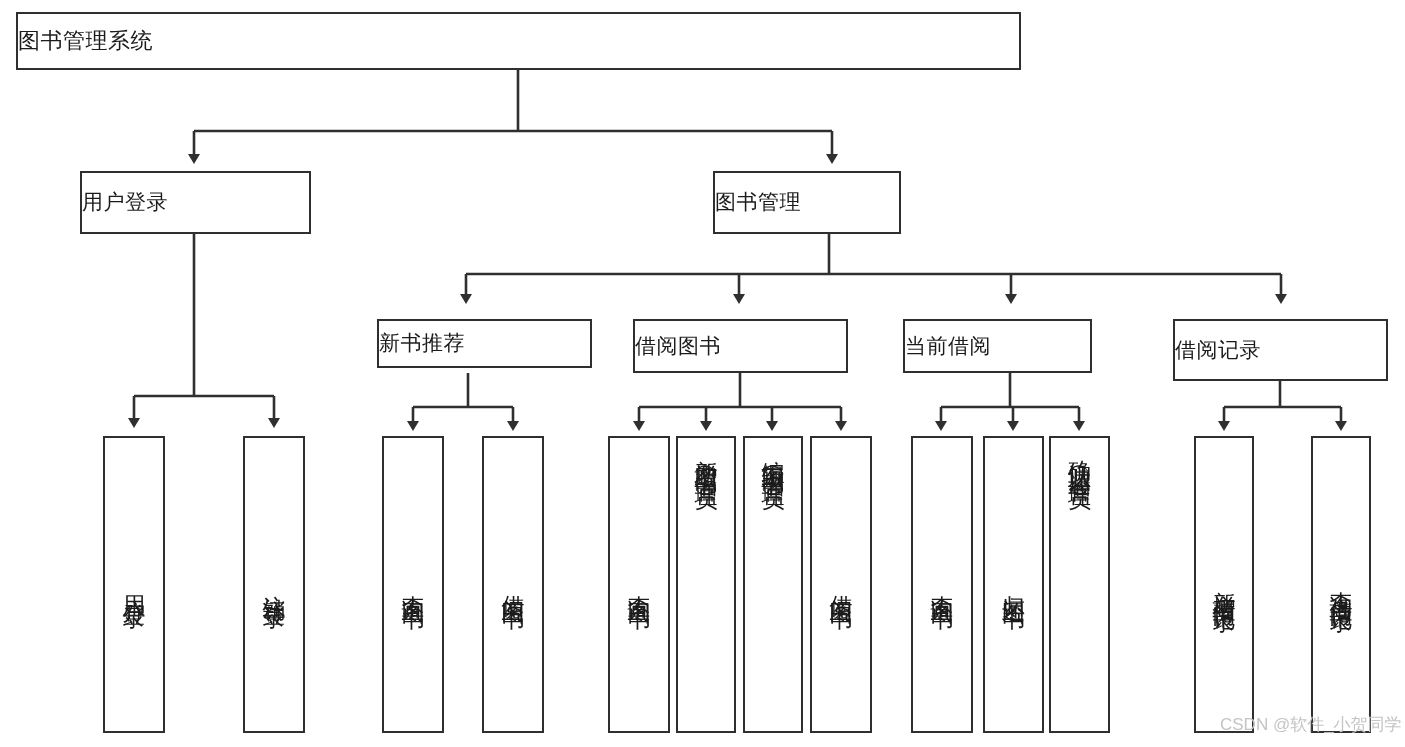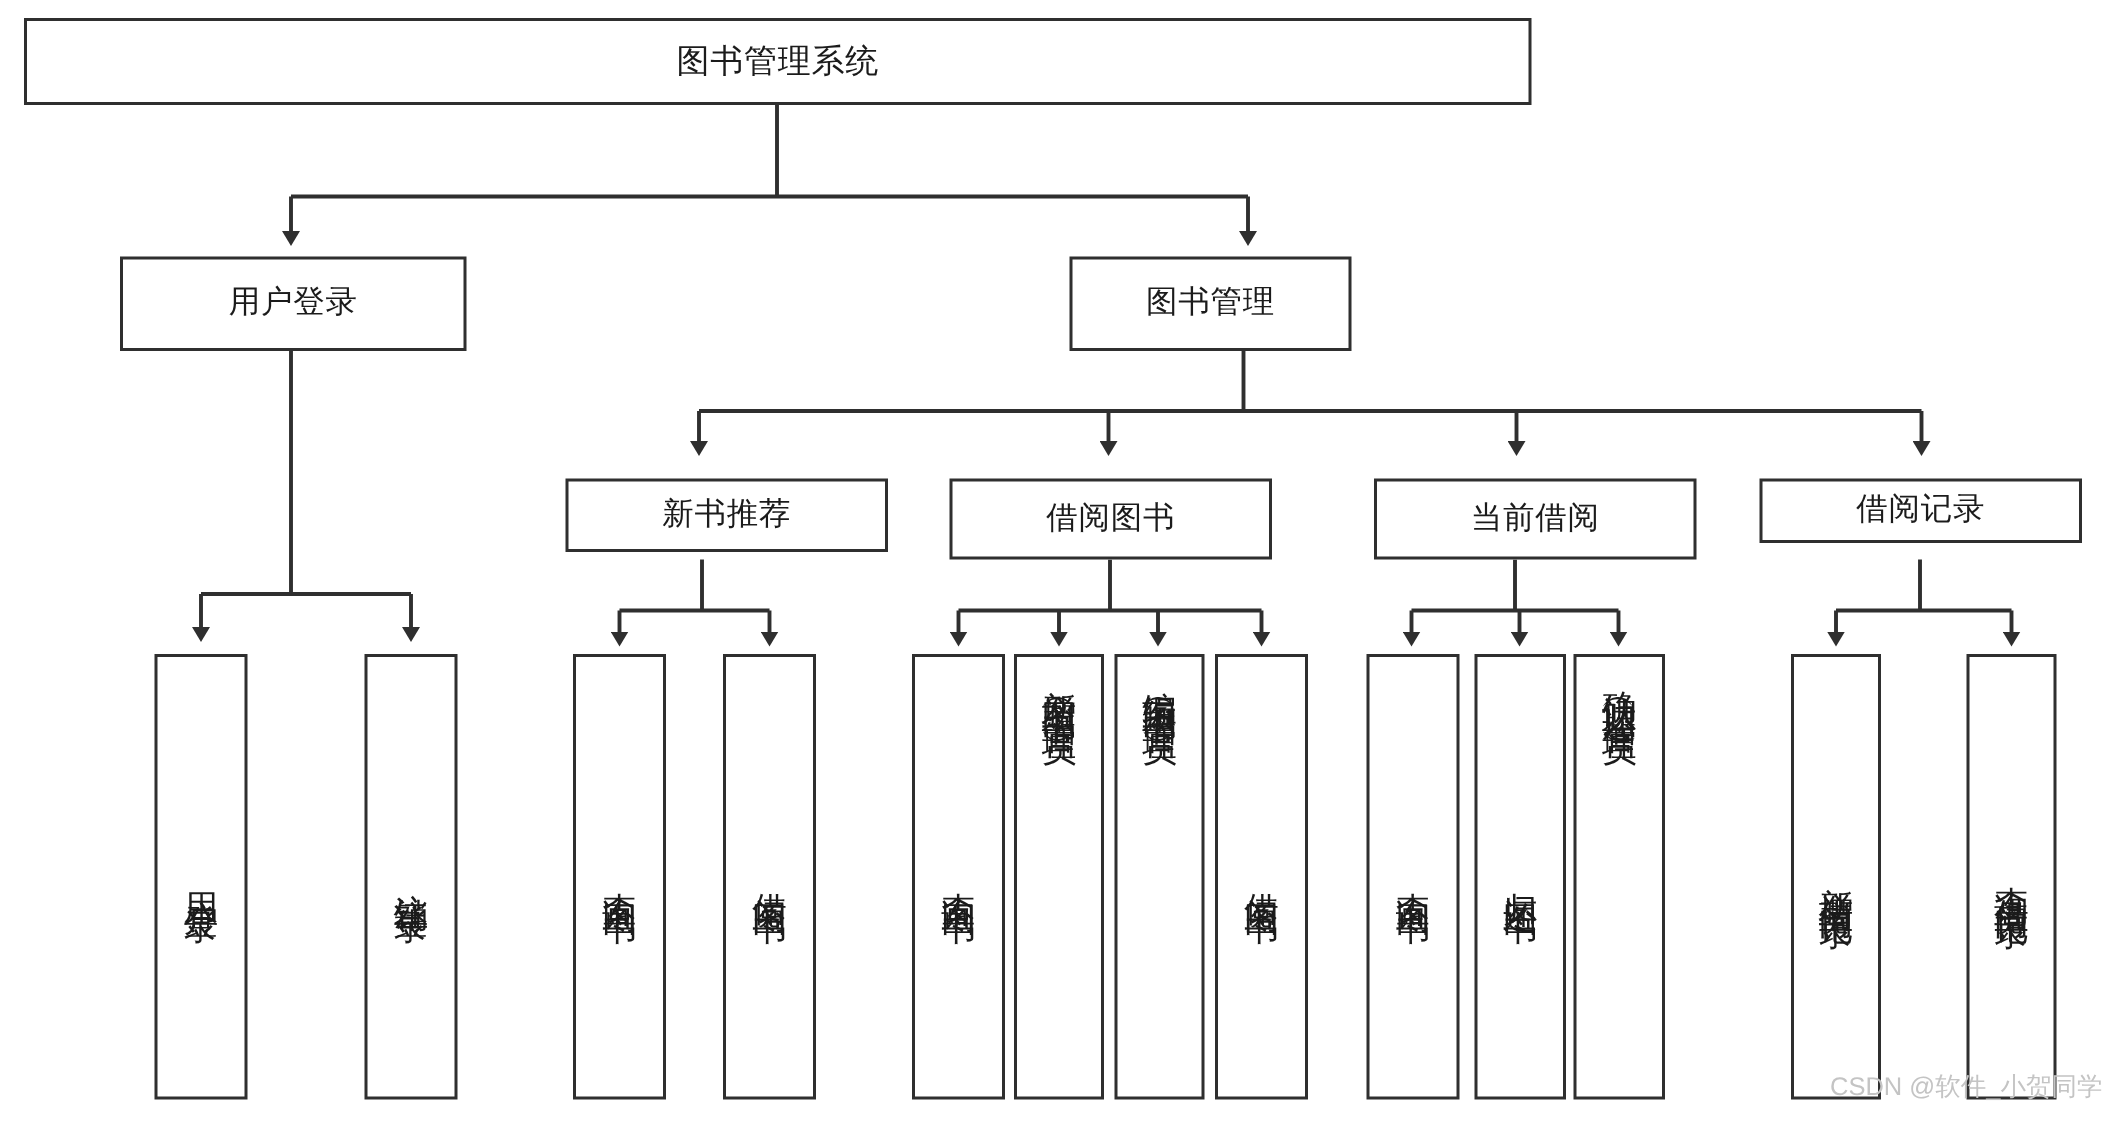--- a/index.html
+++ b/index.html
@@ -26,21 +26,20 @@
     width: 1405px;
     height: 747px;
   }
   .node {
     position: absolute;
     box-sizing: border-box;
     background: #ffffff;
     border: 2px solid #2f2f2f;
     display: flex;
     align-items: center;
-    justify-content: center;
     color: #1b1b1b;
     z-index: 2;
   }
   .node .label {
     display: block;
     text-align: center;
     line-height: 1.18;
     letter-spacing: 0.5px;
   }
   
@@ -149,24 +148,24 @@
   <div class="node h" style="left:713px; top:171px; width:188px; height:63px;">
     <span class="label">图书管理</span>
   </div>
 
   <div class="node h" style="left:377px; top:319px; width:215px; height:49px;">
     <span class="label">新书推荐</span>
   </div>
   <div class="node h" style="left:633px; top:319px; width:215px; height:54px;">
     <span class="label">借阅图书</span>
   </div>
-  <div class="node h" style="left:903px; top:319px; width:215px; height:54px;margin-left:13px;">
+  <div class="node h" style="left:903px; top:319px; width:189px; height:54px;">
     <span class="label">当前借阅</span>
   </div>
-  <div class="node h" style="left:1173px; top:319px; width:215px; height:43px;">
+  <div class="node h" style="left:1173px; top:319px; width:215px; height:62px;">
     <span class="label">借阅记录</span>
   </div>
 
   <div class="node v mid" style="left:103px; top:436px; width:62px; height:297px;">
     <span class="label">用户登录</span>
   </div>
   <div class="node v mid" style="left:243px; top:436px; width:62px; height:297px;">
     <span class="label">注销登录</span>
   </div>
 

